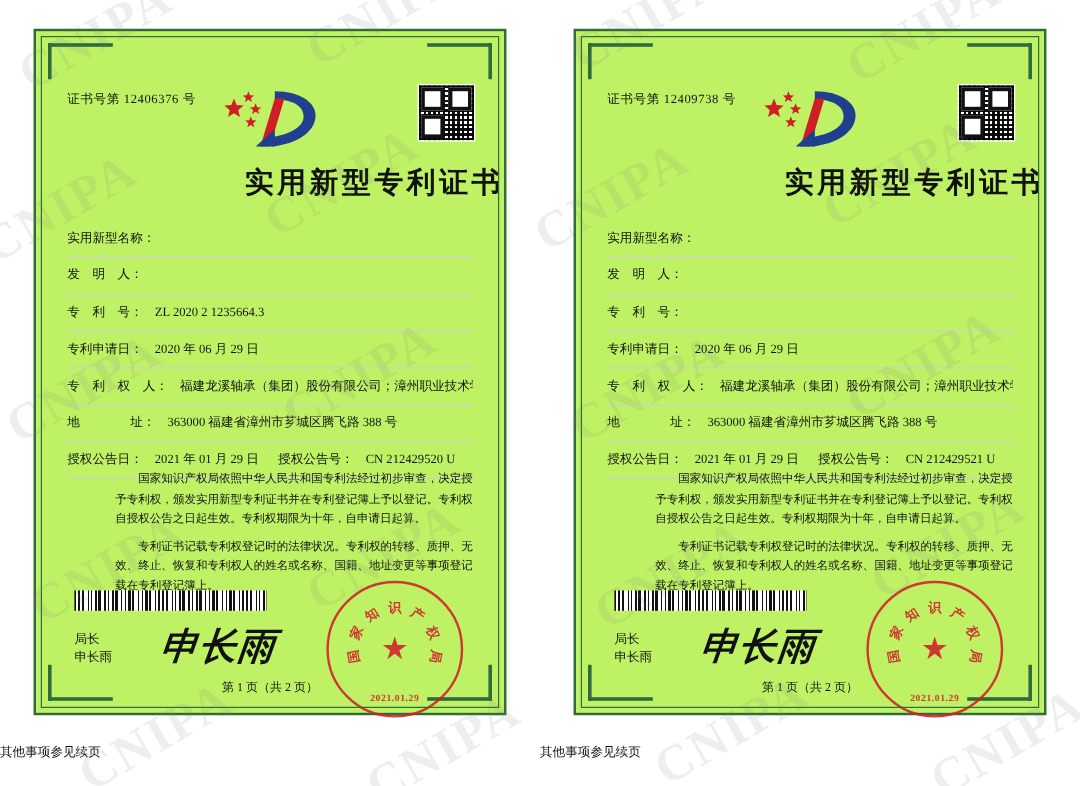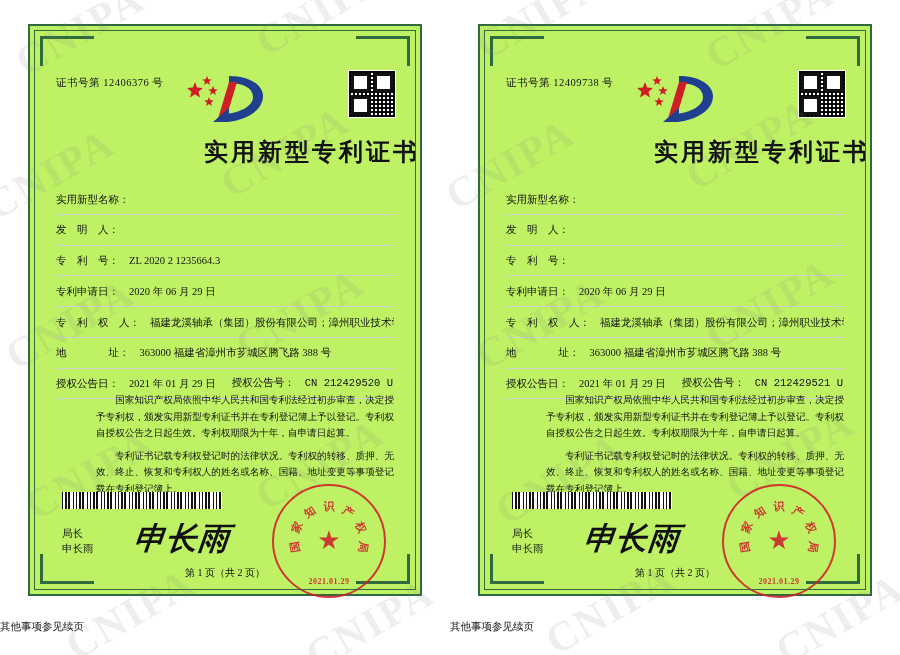--- a/index.html
+++ b/index.html
@@ -166,21 +166,21 @@
     margin-right: 10px;
   }
   .val {
     flex: 1 1 auto;
     white-space: nowrap;
     overflow: hidden;
   }
   .row-split { display: flex; width: 100%; }
   .half { display: flex; align-items: center; }
   .half.first { flex: 0 0 52%; }
-  .half.second { flex: 1 1 auto; font-family: Liberation Mono, monospace; }
+  .half.second { flex: 1 1 auto; }
 
   .para {
     position: absolute;
     left: 26px;
     right: 26px;
     top: 366px;
     font-size: 9.6px;
     line-height: 1.72;
     color: #111;
     text-align: justify;

